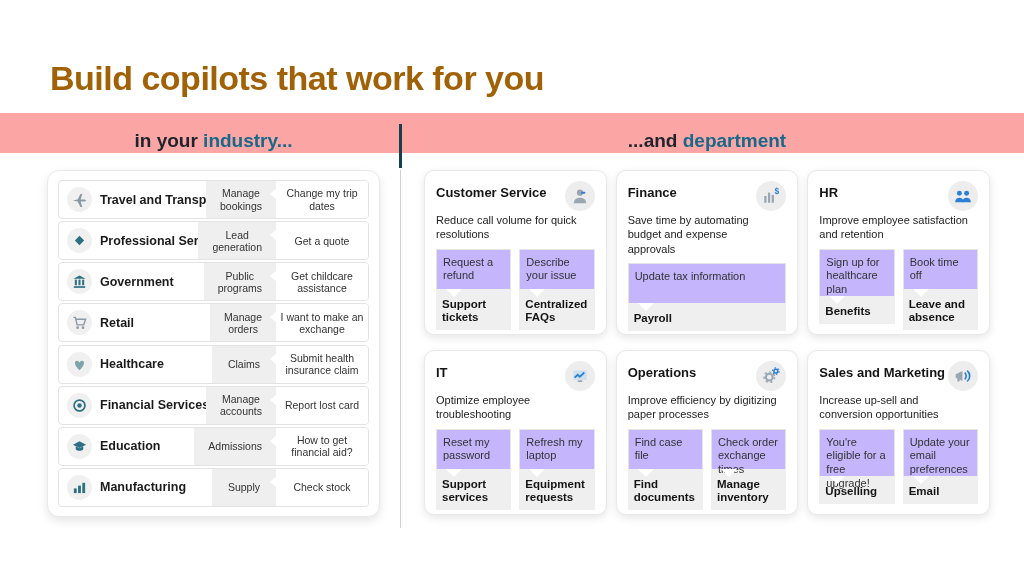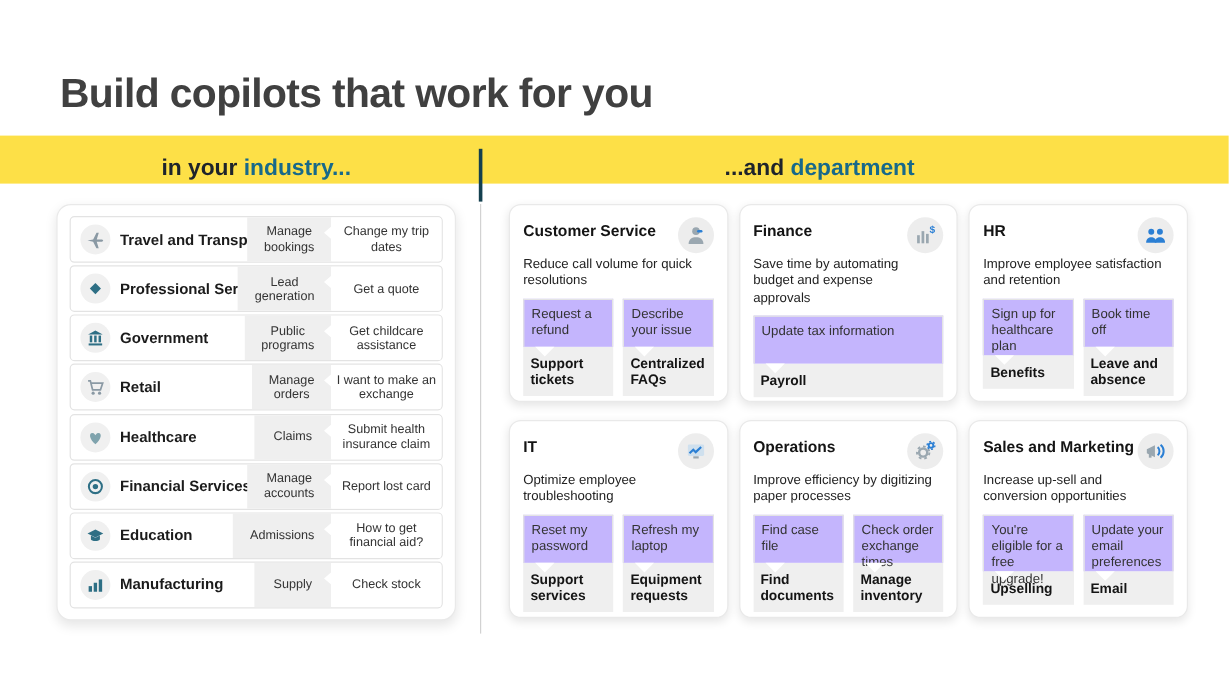--- a/index.html
+++ b/index.html
@@ -2,28 +2,28 @@
 <html><head>
 <meta charset="utf-8">
 <style>
   html,body{margin:0;padding:0;}
   body{width:1024px;height:576px;background:#ffffff;overflow:hidden;
        font-family:"Liberation Sans","DejaVu Sans",sans-serif;position:relative;}
   .slide{position:absolute;inset:0;}
 
   
   .title{position:absolute;left:50px;top:36px;font-size:34px;font-weight:700;
-         color:#404040;letter-spacing:-0.5px;}
-
-  
-  .band{position:absolute;left:0;top:113px;width:1024px;height:40px;background:#fde047;}
+         color:#a16207;letter-spacing:-0.5px;}
+
+  
+  .band{position:absolute;left:0;top:113px;width:1024px;height:40px;background:#fca5a5;}
   .band-label{position:absolute;top:17px;font-size:19px;font-weight:700;color:#1e242b;text-align:center;}
   .band-label .accent{color:#17698A;}
   .band-label.left{left:47px;width:333px;}
-  .band-label.right{left:400px;width:566px;}
+  .band-label.right{left:424px;width:566px;}
 
   
   .divider-dark{position:absolute;left:399px;top:124px;width:3px;height:44px;background:#14404f;}
   .divider-light{position:absolute;left:400px;top:170px;width:1px;height:358px;background:#d2d2d2;}
 
   
   .industry-panel{position:absolute;left:47px;top:170px;width:333px;height:347px;
       background:#fff;border:1px solid #e9e9e9;border-radius:12px;
       box-shadow:0 4px 10px rgba(0,0,0,0.10);box-sizing:border-box;padding:9px 10px;
       display:flex;flex-direction:column;justify-content:space-between;}

